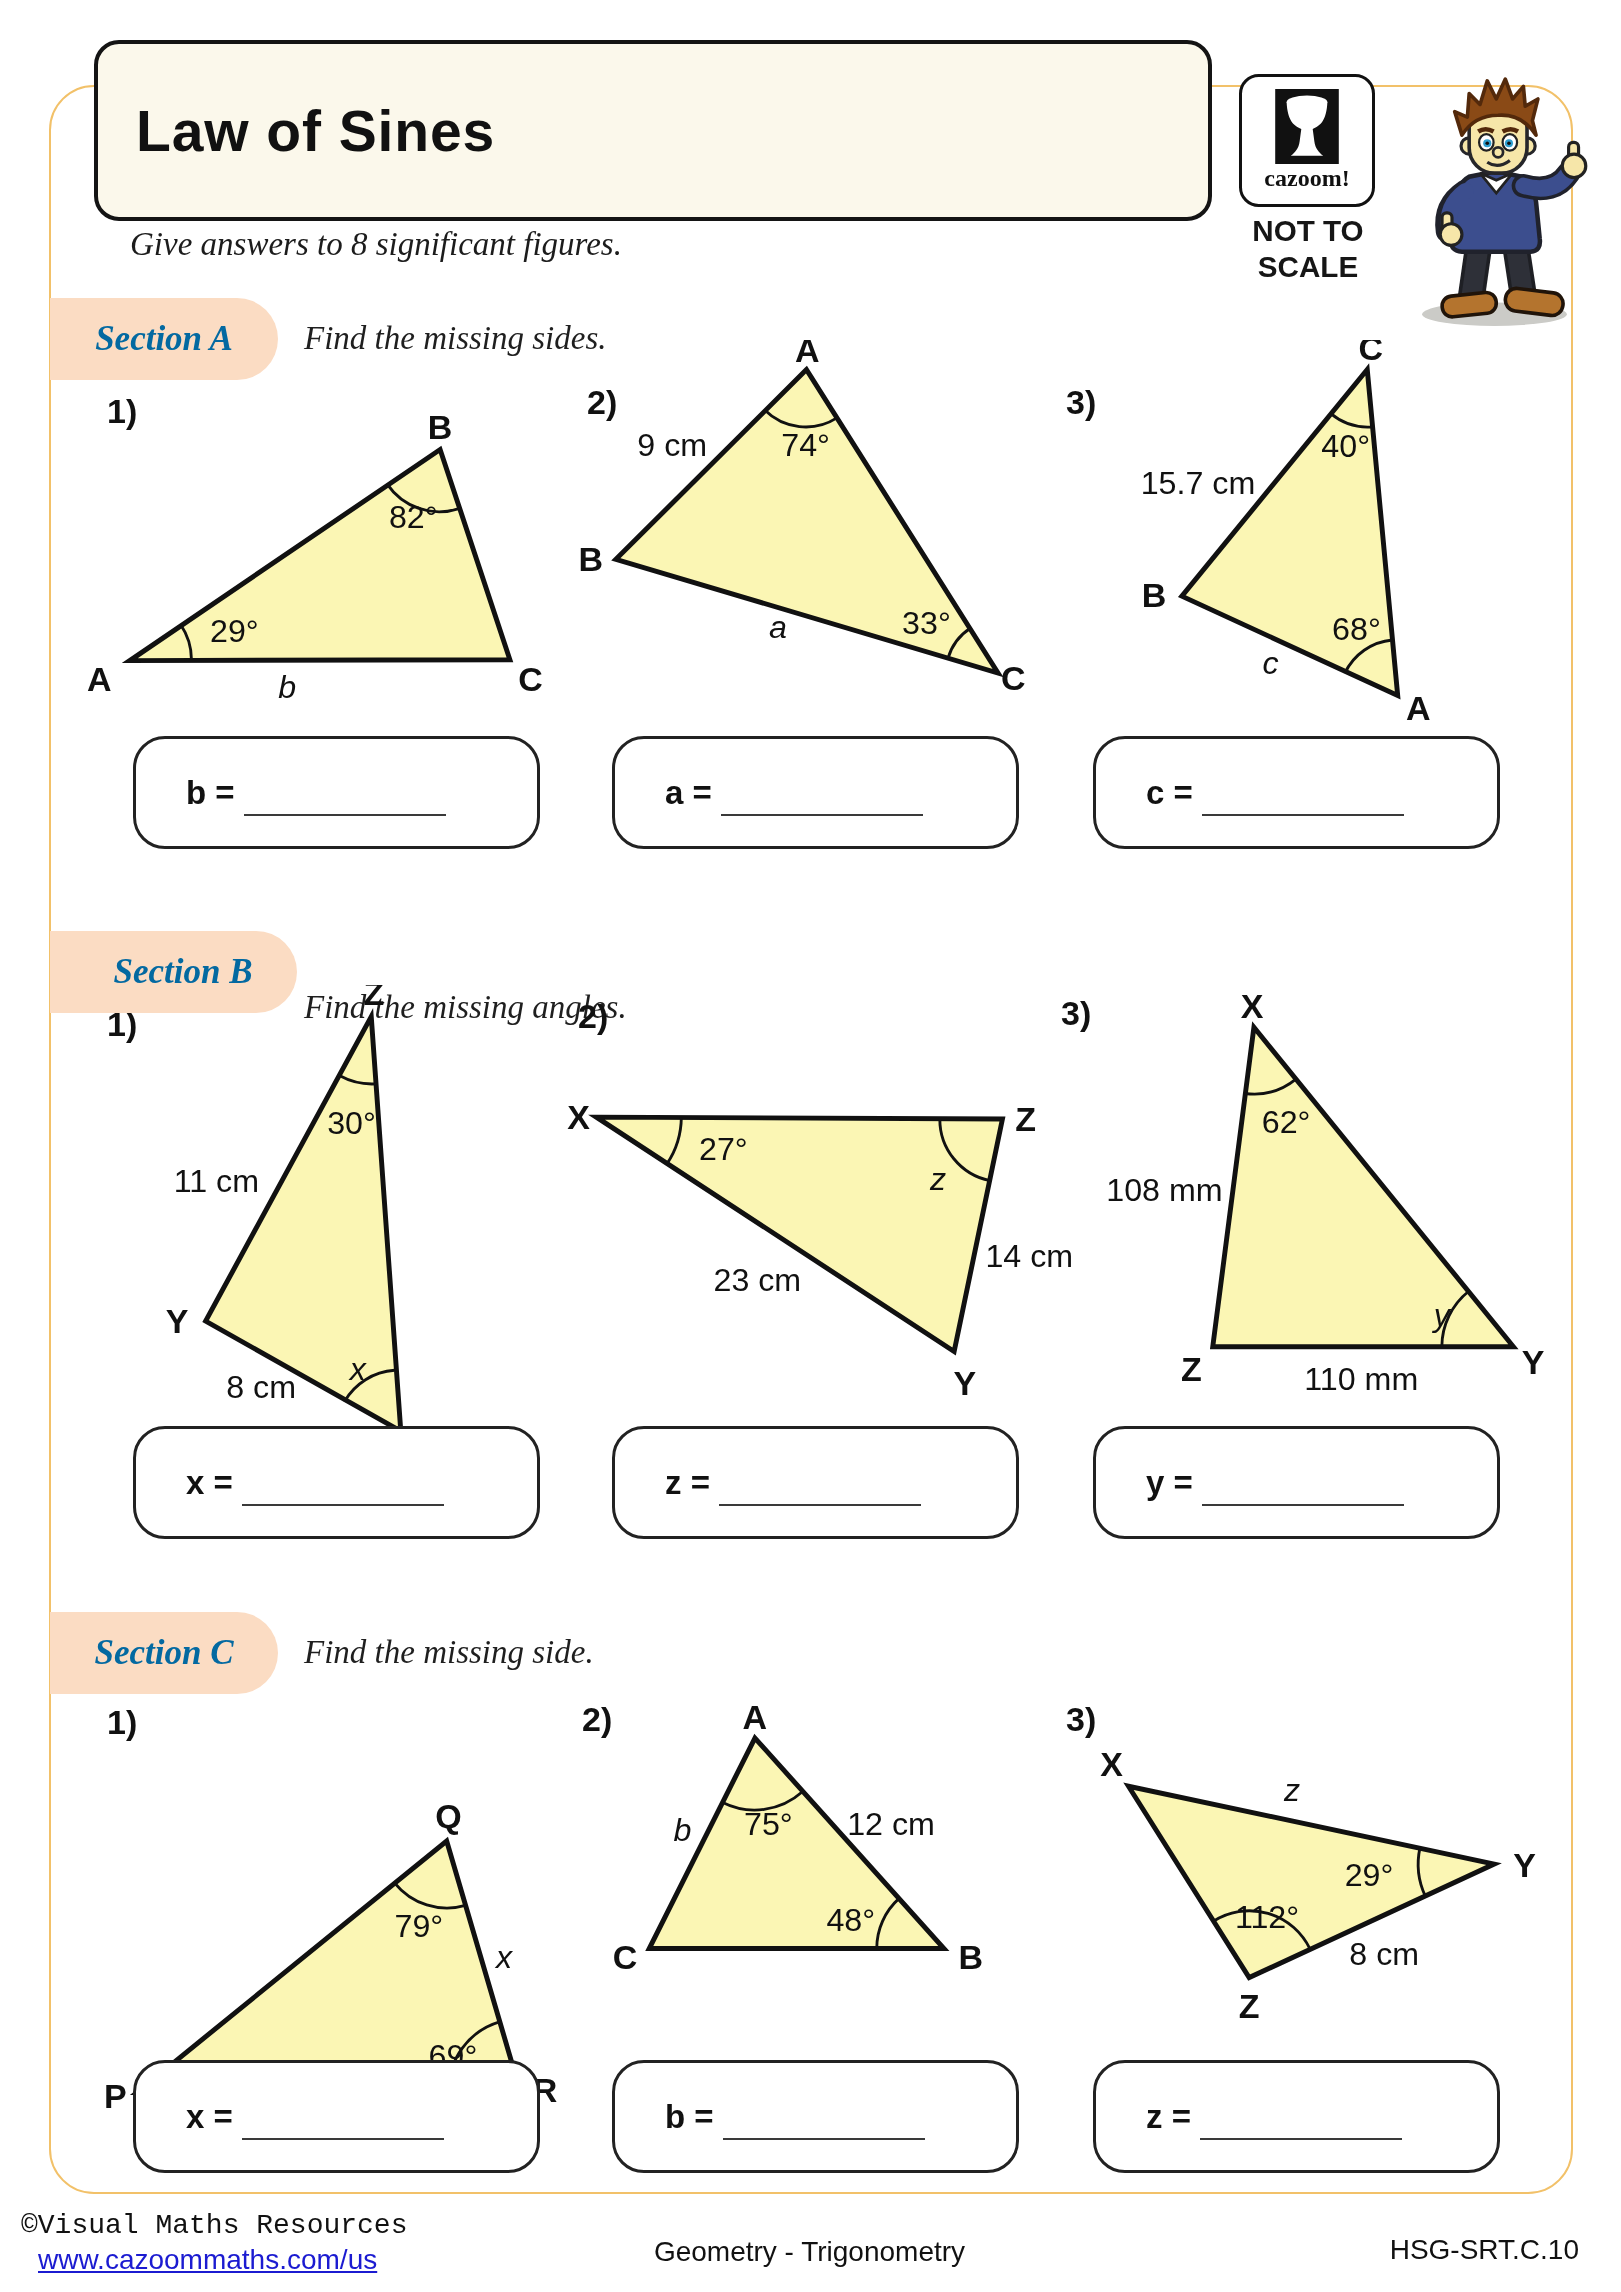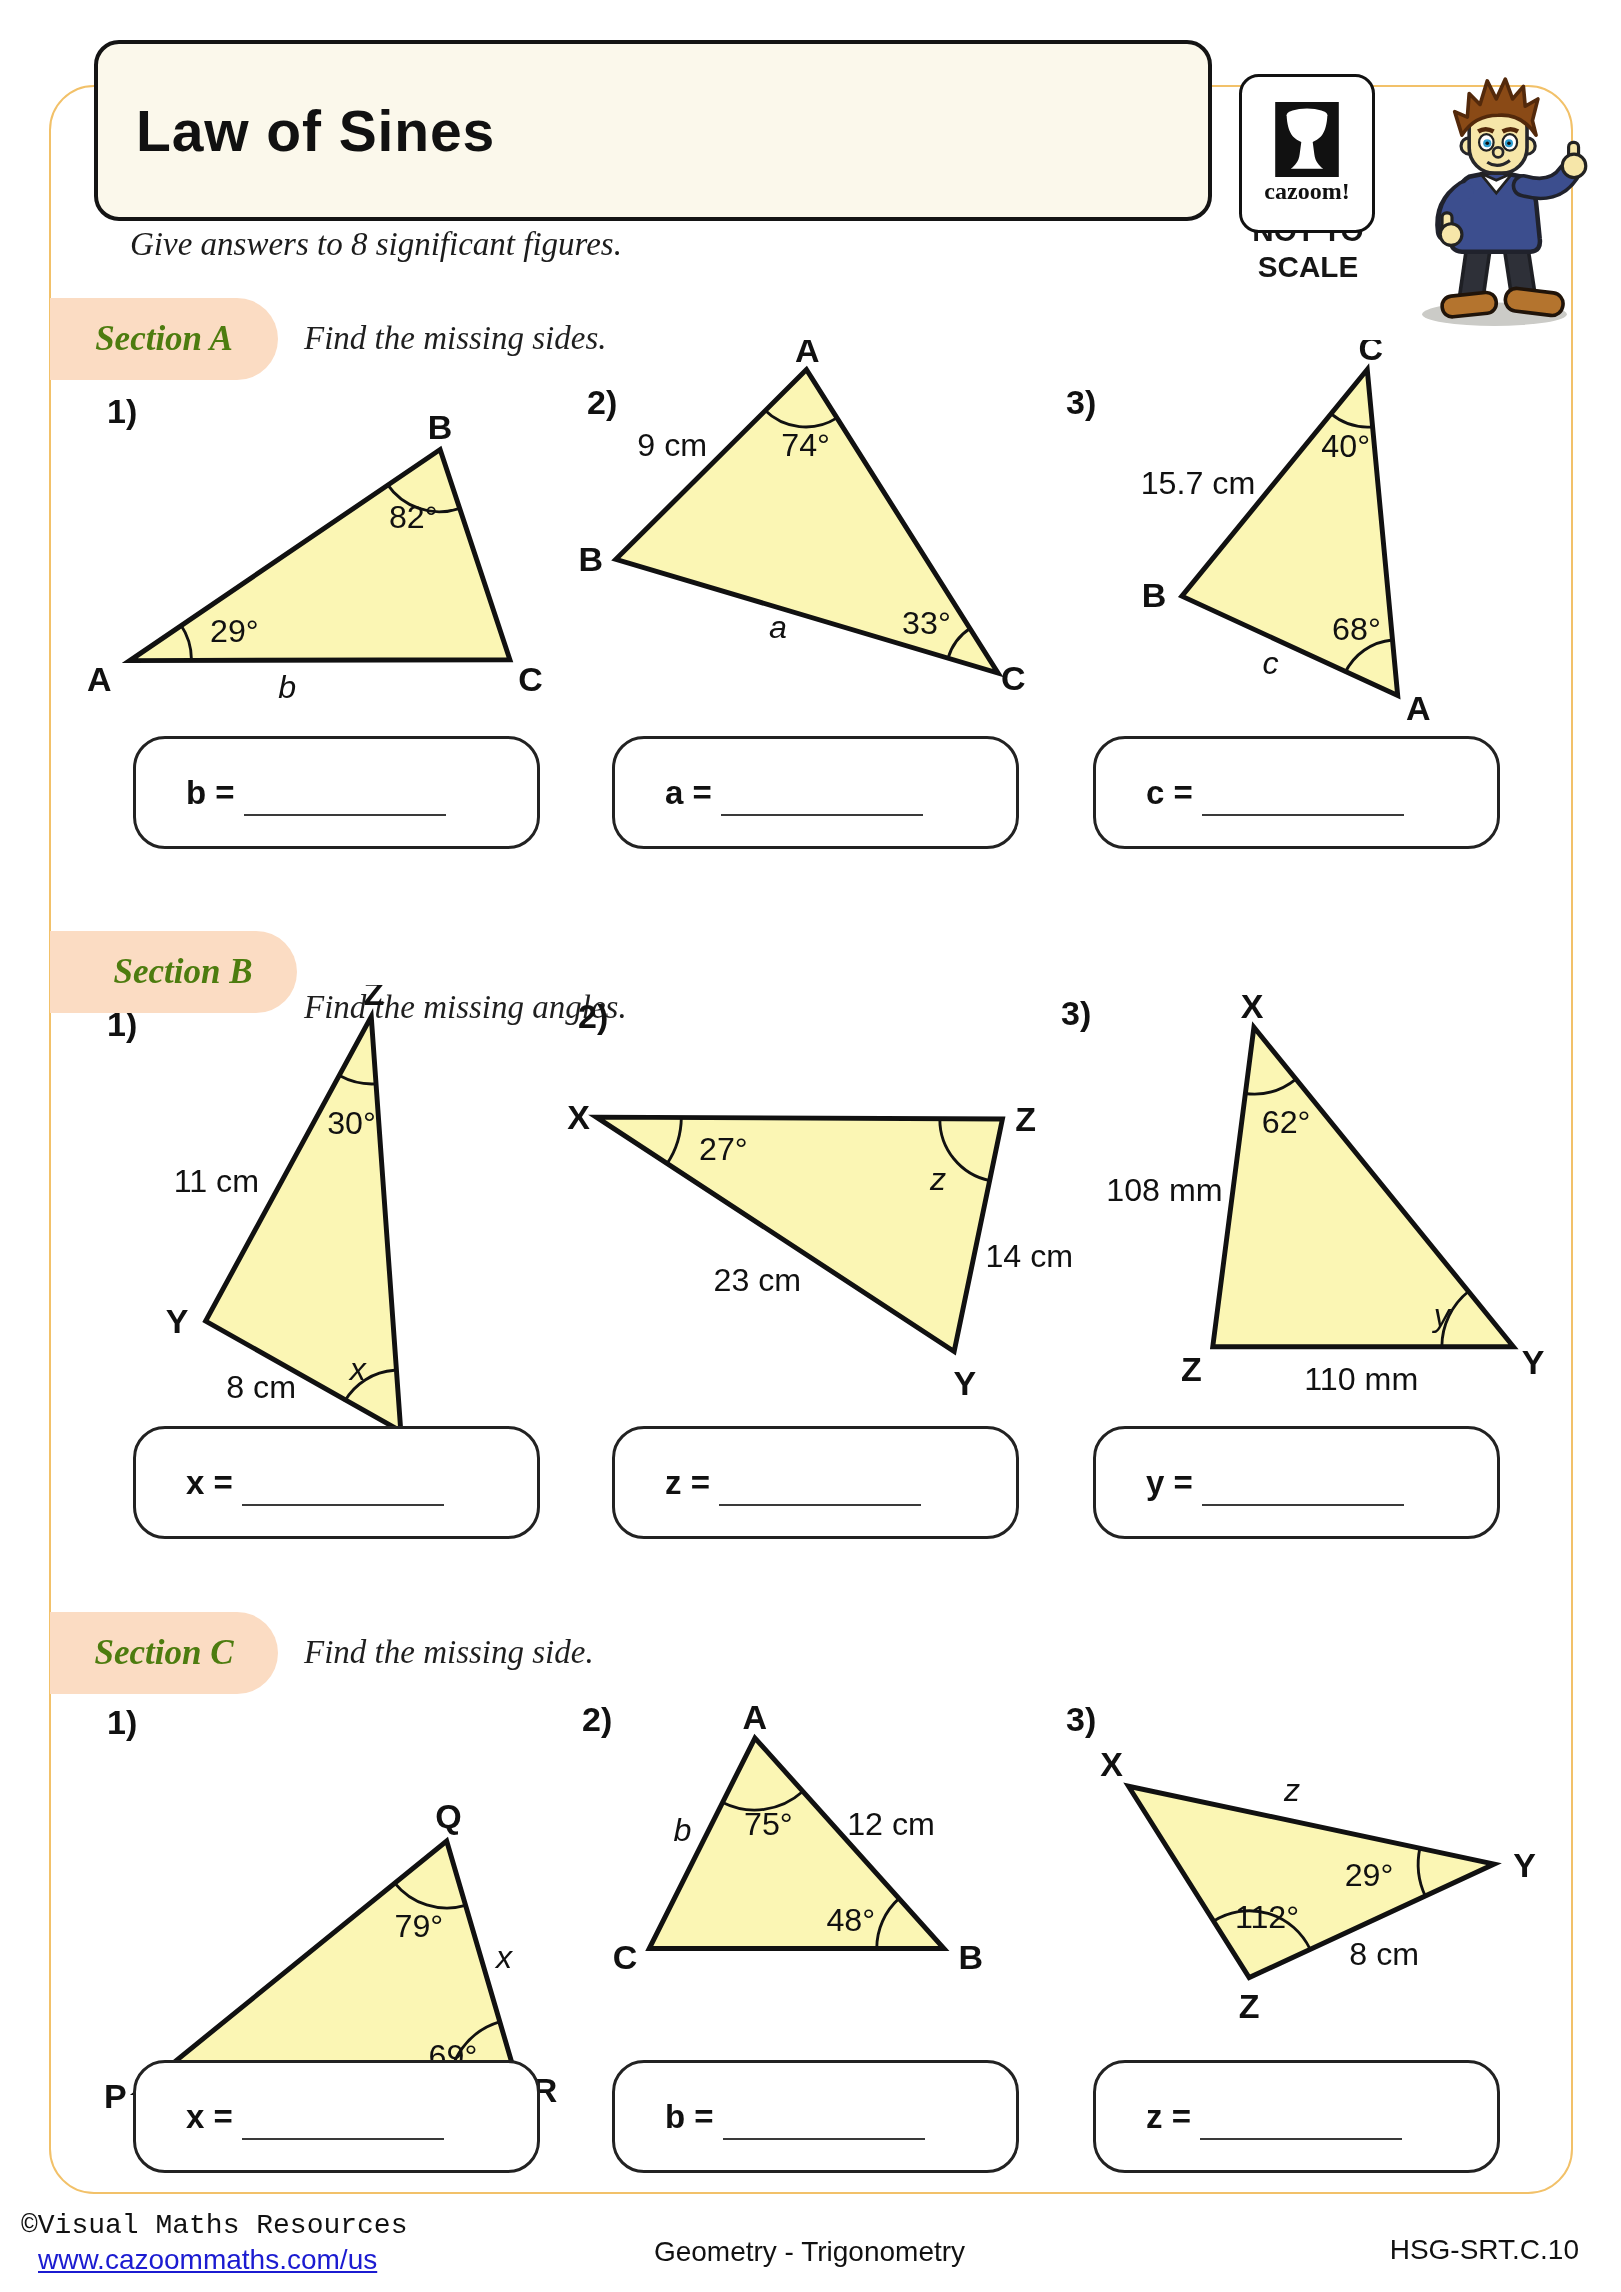--- a/index.html
+++ b/index.html
@@ -5,29 +5,29 @@
   html,body{margin:0;padding:0;background:#fff;}
   body{width:1622px;height:2293px;position:relative;font-family:"Liberation Sans",sans-serif;color:#1a1a1a;}
   .abs{position:absolute;}
   
   .frame{left:49px;top:85px;width:1520px;height:2105px;border:2.7px solid var(--gold-border,#F2C169);border-radius:45px;background:#fff;}
   
   .titlebox{left:94px;top:40px;width:1118px;height:181px;background:var(--title-box-bg,#FBF8EB);
     border:4.5px solid #141414;border-radius:25px;display:flex;align-items:center;padding-left:38px;box-sizing:border-box;z-index:3;}
   .titlebox h1{margin:0;font-size:57px;font-weight:700;letter-spacing:0.9px;color:#111;}
   
-  .logobox{left:1239px;top:74px;width:136px;height:159px;background:#fff;border:3.6px solid #111;border-radius:19.7px;
+  .logobox{left:1239px;top:74px;width:136px;height:133px;background:#fff;border:3.6px solid #111;border-radius:19.7px;
     display:flex;flex-direction:column;align-items:center;justify-content:center;box-sizing:border-box;z-index:3;}
   .logobox .brand{font-family:"Liberation Serif",serif;font-weight:700;font-size:24px;color:#111;margin-top:0.9px;}
   .nts{left:1197px;top:213px;width:222px;text-align:center;font-weight:700;font-size:29.6px;line-height:1.22;color:#161616;}
   .instr-top{left:130px;top:226px;font-family:"Liberation Serif",serif;font-style:italic;font-size:33px;color:#1c1c1c;}
   
   .pill{left:50px;width:228px;height:82px;background:var(--section-pill-bg,#FBDCC3);border-radius:0 41px 41px 0;
     display:flex;align-items:center;justify-content:center;z-index:2;}
-  .pill span{font-family:"Liberation Serif",serif;font-weight:700;font-style:italic;font-size:35px;color:#4d7c0f;}
+  .pill span{font-family:"Liberation Serif",serif;font-weight:700;font-style:italic;font-size:35px;color:#0369a1;}
   .sec-instr{font-family:"Liberation Serif",serif;font-style:italic;font-size:33px;color:#1f1f1f;}
   .qnum{font-weight:700;font-size:34px;color:#111;}
   
   svg text{font-family:"Liberation Sans",sans-serif;fill:#111;}
   .tri{fill:var(--triangle-fill,#FBF6B4);stroke:#111;stroke-width:5.5;stroke-linejoin:miter;}
   .arc{fill:none;stroke:#111;stroke-width:3.2;}
   .vtx{font-size:38px;font-weight:700;}
   .val{font-size:36px;}
   .unk{font-size:36px;font-style:italic;}
   

